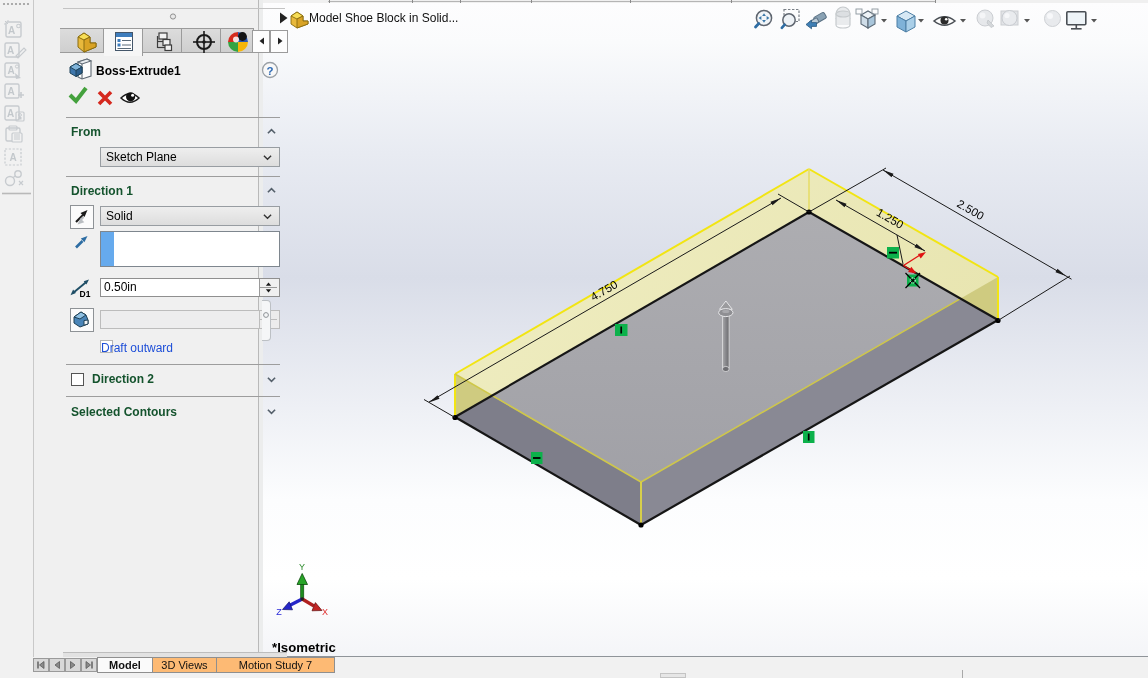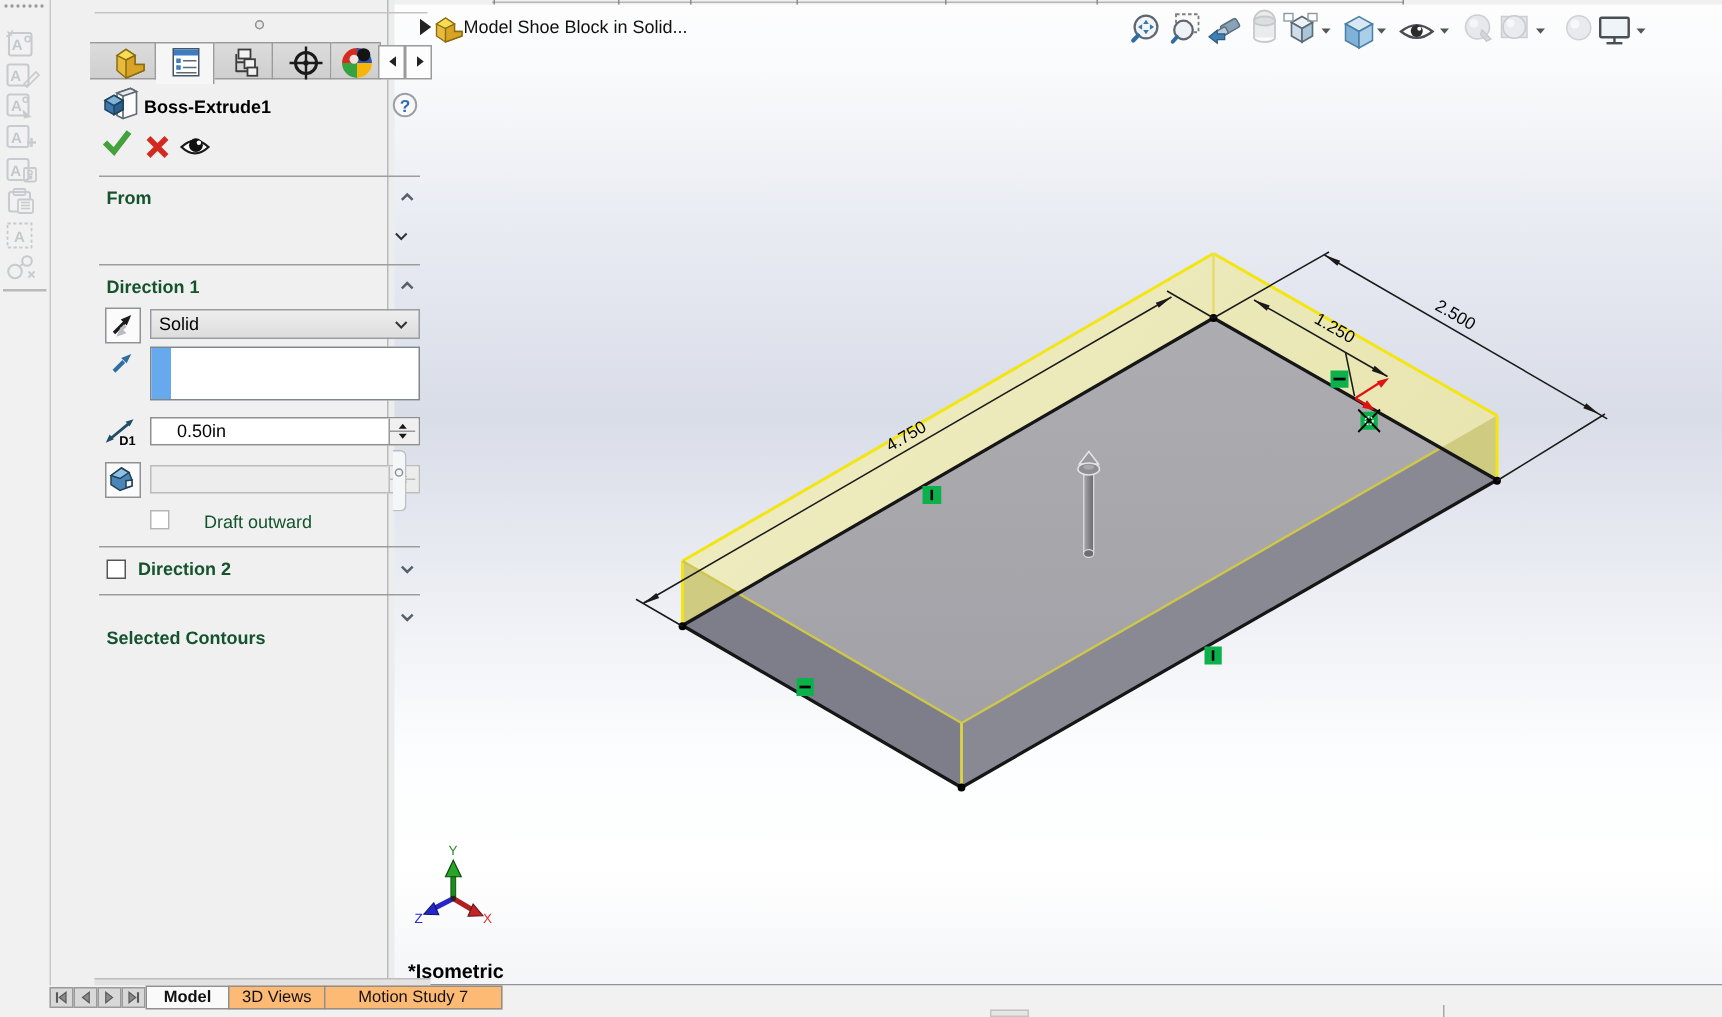--- a/index.html
+++ b/index.html
@@ -15,21 +15,21 @@
   #panel{left:34px;top:0;width:224px;height:657px;background:#f0f0f0;}
   #panelright{left:258px;top:0;width:4px;height:657px;background:#eceded;border-left:1px solid #b9b9b9;}
   .tab{position:absolute;top:28px;height:25px;background:linear-gradient(180deg,#dcdcdc,#cfcfcf);border:1px solid #9b9b9b;border-left:none;box-sizing:border-box;}
   .tabsel{background:#f6f6f6;height:28px;border-bottom:none;z-index:3;}
   .scrollbtn{position:absolute;top:30px;width:18px;height:23px;background:#fdfdfd;border:1px solid #9b9b9b;box-sizing:border-box;z-index:4;}
   .hdr{font-weight:bold;font-size:12px;color:#14532d;}
   .combo{position:absolute;left:37px;width:180px;height:20px;background:linear-gradient(180deg,#eeeeee,#dddddd);border:1px solid #989da2;box-sizing:border-box;font-size:12px;color:#000;line-height:18px;padding-left:5px;}
   .chev{position:absolute;width:9px;height:9px;}
   .sep{position:absolute;left:37px;width:214px;height:1px;background:#9d9d9d;}
   .sqbtn{position:absolute;left:41px;width:24px;height:24px;background:#fbfbfb;border:1px solid #8e9296;box-sizing:border-box;}
-  .spin{position:absolute;left:37px;width:180px;height:19px;background:#fff;border:1px solid #8f8f8f;box-sizing:border-box;font-size:12px;line-height:17px;padding-left:17px;}
+  .spin{position:absolute;left:37px;width:180px;height:19px;background:#fff;border:1px solid #8f8f8f;box-sizing:border-box;font-size:12px;line-height:17px;padding-left:3px;}
   .spinner{position:absolute;right:0;top:0;width:19px;height:100%;border-left:1px solid #9a9a9a;background:#f0f0f0;}
   .cb{position:absolute;width:13px;height:13px;background:#fff;border:1px solid #8a8a8a;box-sizing:border-box;}
   
   .btab{position:absolute;top:0;height:16px;background:#fdba74;border:1px solid #8f8f8f;box-sizing:border-box;font-size:11px;color:#111;text-align:center;line-height:14px;}
   .navb{position:absolute;top:1px;width:16px;height:14px;background:#d8d8d8;border:1px solid #9a9a9a;box-sizing:border-box;}
 </style>
 </head>
 <body>
 <div id="page">
 
@@ -417,20 +417,21 @@
       <path d="M58 43 Q67 34.5 76 43 Q67 51.5 58 43 Z" fill="#fff" stroke="#1a1a1a" stroke-width="1.5"></path>
       <circle cx="67.6" cy="41.8" r="4.6" fill="#111"></circle>
       <circle cx="69.6" cy="40.2" r="1.5" fill="#fff"></circle>
     </svg>
 
     <div class="sep" style="top:117px;left:3px;"></div>
     <div class="abs hdr" style="left:8px;top:125px;">From</div>
     <svg class="chev" style="left:204px;top:127px" viewBox="0 0 10 10">
         <path d="M1 7 L5 3 L9 7" stroke="#55606b" stroke-width="1.8" fill="none"></path>
       </svg>
+    <div class="combo" style="top:147px;">Sketch Plane</div>
     <svg class="chev" style="left:200px;top:153px" viewBox="0 0 10 10">
         <path d="M1 3 L5 7 L9 3" stroke="#333" stroke-width="1.5" fill="none"></path>
       </svg>
     <div class="sep" style="top:176px;left:3px;"></div>
 
     <div class="abs hdr" style="left:8px;top:184px;">Direction 1</div>
     <svg class="chev" style="left:204px;top:186px" viewBox="0 0 10 10">
         <path d="M1 7 L5 3 L9 7" stroke="#55606b" stroke-width="1.8" fill="none"></path>
       </svg>
     <div class="sqbtn" style="top:205px;left:7px;">
@@ -477,31 +478,31 @@
     <div class="spin" style="top:310px;background:#ededee;border-color:#bcbcbc;">
       <div class="spinner" style="background:#ececec;border-color:#bcbcbc;">
         <svg width="17" height="17" viewBox="0 0 17 17">
           <line x1="0" y1="8.5" x2="17" y2="8.5" stroke="#bcbcbc"></line>
           <polygon points="8.5,3.5 11.2,6.8 5.8,6.8" fill="#4d4d4d"></polygon>
           <polygon points="8.5,13.5 11.2,10.2 5.8,10.2" fill="#4d4d4d"></polygon>
         </svg>
       </div>
     </div>
     <div class="cb" style="left:37px;top:340px;border-color:#b5b5b5;"></div>
-    <div class="abs" style="left:73px;top:341px;font-size:12px;color:#14532d;">Draft outward</div>
+    <div class="abs" style="left:38px;top:341px;font-size:12px;color:#1d4ed8;">Draft outward</div>
     <div class="sep" style="top:364px;left:3px;"></div>
 
     <div class="cb" style="left:8px;top:373px;border-color:#555;"></div>
     <div class="abs hdr" style="left:29px;top:372px;text-align:right;">Direction 2</div>
     <svg class="chev" style="left:204px;top:375px" viewBox="0 0 10 10">
         <path d="M1 3 L5 7 L9 3" stroke="#55606b" stroke-width="1.8" fill="none"></path>
       </svg>
     <div class="sep" style="top:396px;left:3px;"></div>
 
-    <div class="abs hdr" style="left:8px;top:418px;">Selected Contours</div>
+    <div class="abs hdr" style="left:8px;top:405px;">Selected Contours</div>
     <svg class="chev" style="left:204px;top:407px" viewBox="0 0 10 10">
         <path d="M1 3 L5 7 L9 3" stroke="#55606b" stroke-width="1.8" fill="none"></path>
       </svg>
 
     <div class="abs" style="left:0;top:652px;width:224px;height:4px;background:#e2e2e2;border-top:1px solid #bdbdbd;"></div>
   </div>
 
   <div id="bottombar" class="abs" style="left:0;top:657px;width:1148px;height:21px;background:#f1f1f1;">
     <div class="navb" style="left:33px;">
         <svg width="14" height="12" viewBox="0 0 14 12">

